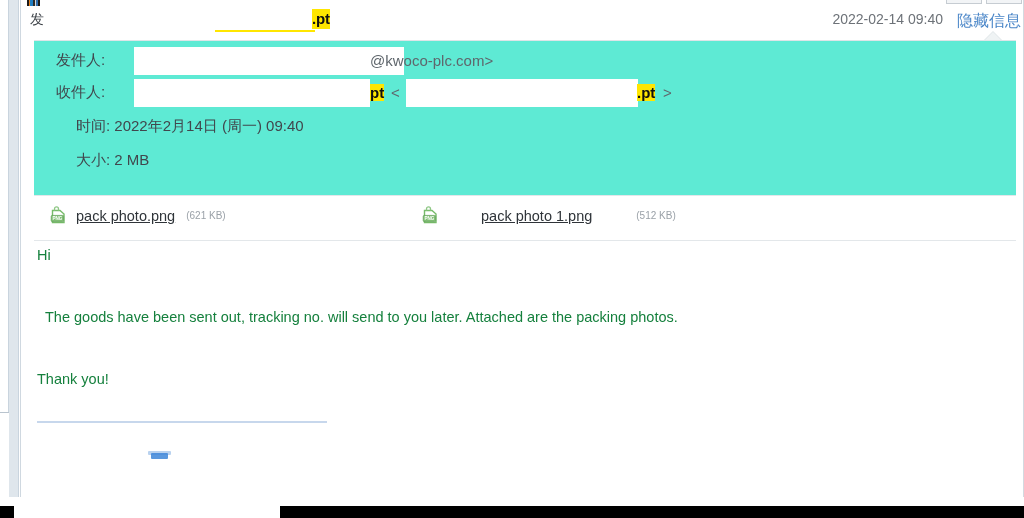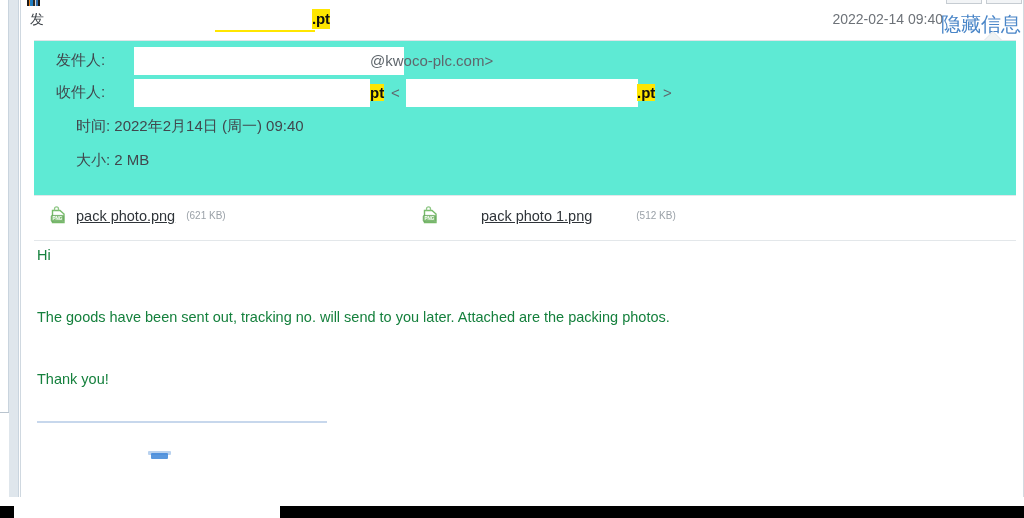--- a/index.html
+++ b/index.html
@@ -106,21 +106,21 @@
   #meta-date {
     position: absolute;
     right: 81px; top: 11px;
     font-size: 14px;
     color: #6d7278;
     white-space: nowrap;
   }
   #toggle-info-link {
     position: absolute;
     right: 3px; top: 11px;
-    font-size: 20px;
+    font-size: 16px;
     color: #4a86c8;
     white-space: nowrap;
     cursor: pointer;
   }
   #tooltip-caret {
     position: absolute;
     right: 22px; top: 32px;
     width: 0; height: 0;
     border-left: 9px solid transparent;
     border-right: 9px solid transparent;
@@ -376,21 +376,21 @@
       <span class="attachment-name">pack photo 1.png</span>
       <span class="attachment-size">(512 KB)</span>
     </div>
   </div>
 
   <div id="mail-body">
 
     <div class="body-line" style="top:6px;">Hi</div>
     <div id="greeting-redaction"></div>
 
-    <div class="body-line" style="top:68px;">The goods have been sent out, tracking no. will send to you later. Attached are the packing photos.</div>
+    <div class="body-line" style="top:68px;margin-left:8px;">The goods have been sent out, tracking no. will send to you later. Attached are the packing photos.</div>
 
     <div class="body-line" style="top:130px;">Thank you!</div>
 
     <div id="signature-rule"></div>
     <div id="signature-chip-shadow"></div>
     <div id="signature-chip"></div>
   </div>
 
   <div id="reader-right-edge"></div>
 </div>

